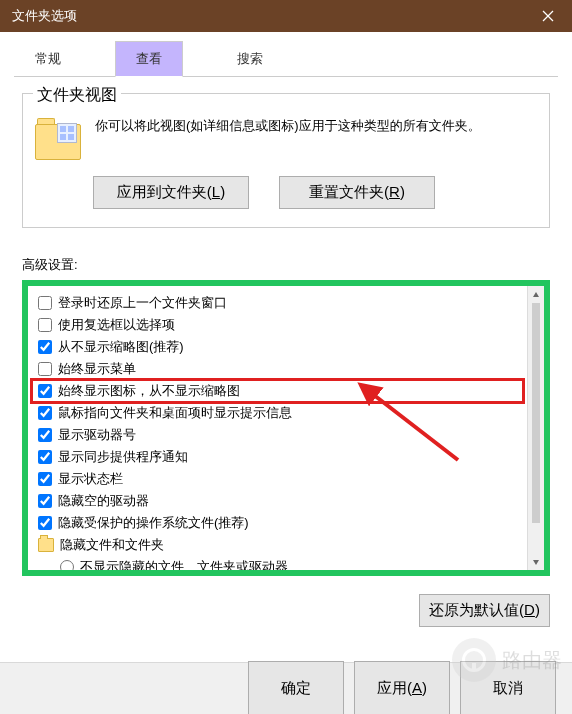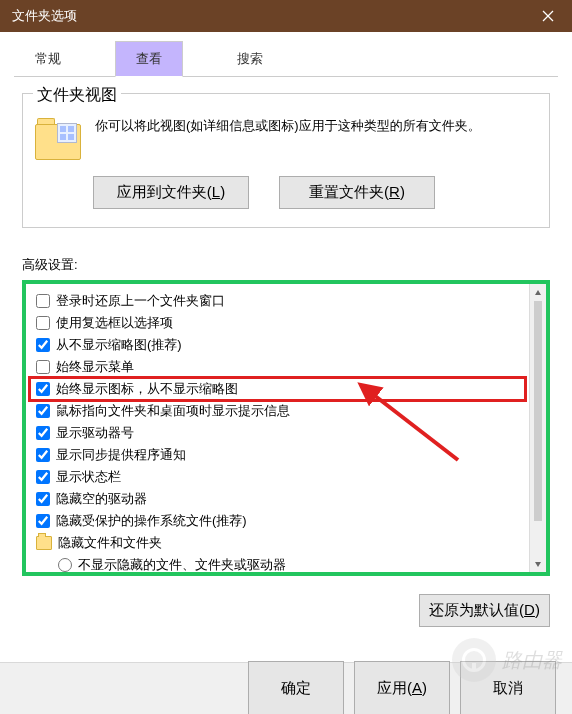--- a/index.html
+++ b/index.html
@@ -29,21 +29,21 @@
 .foldericon .grid div { background: #a8c0ff; }
 
 .fvtext { flex: 1; font-size: 13px; line-height: 1.6; }
 
 .fvbuttons { display: flex; gap: 30px; margin-top: 16px; margin-left: 58px; }
 .btn { background: #e6e6e6; border: 1px solid #adadad; padding: 6px 0; font-size: 15px; cursor: pointer; font-family: inherit; text-align: center; }
 .fvbuttons .btn { width: 156px; }
 
 .advlabel { margin: 28px 8px 6px 8px; font-size: 13px; }
 
-.listwrap { margin: 0 8px; border: 4px solid #22c55e; height: 296px; display: flex; position: relative; }
+.listwrap { margin: 0 8px; border: 6px solid #22c55e; height: 296px; display: flex; position: relative; }
 .list { flex: 1; overflow-y: hidden; padding: 6px 4px; }
 .item { display: flex; align-items: center; height: 22px; gap: 6px; padding-left: 4px; font-size: 13px; }
 .item input[type=checkbox], .item input[type=radio] { width: 14px; height: 14px; margin-left: 2px; }
 .item .foldermini { width: 16px; height: 14px; background: #ffe08a; border: 1px solid #d9b23b; border-radius: 1px; position: relative; margin-left: 2px; }
 .item .foldermini::before { content: ''; position: absolute; top: -4px; left: 1px; width: 6px; height: 3px; background: #ffe08a; border: 1px solid #d9b23b; border-bottom: none; }
 .item.indent { padding-left: 26px; }
 
 .item.highlighted { outline: 3px solid #e02020; outline-offset: -1px; }
 
 .scrollbar { width: 17px; background: #f0f0f0; border-left: 1px solid #dcdcdc; display: flex; flex-direction: column; justify-content: space-between; }
@@ -59,21 +59,21 @@
 .bottombar { position: absolute; bottom: 0; left: 0; right: 0; height: 52px; background: #f0f0f0; border-top: 1px solid #d9d9d9; display: flex; justify-content: flex-end; align-items: center; gap: 10px; padding-right: 16px; }
 .bottombar .btn { width: 96px; padding: 17px 0; }
 
 .arrow-anno { position: absolute; pointer-events: none; }
 .arrow-anno svg { overflow: visible; }
 
 .watermark { position: absolute; right: 10px; bottom: 32px; display: flex; align-items: center; gap: 6px; opacity: 0.28; pointer-events: none; }
 .watermark .circ { width: 44px; height: 44px; border-radius: 50%; background: #ccc; display: flex; align-items: center; justify-content: center; }
 .watermark .circ2 { width: 24px; height: 24px; border-radius: 50%; border: 3px solid #fff; position: relative; }
 .watermark .circ2::after{content:''; position:absolute; left:50%; bottom:-2px; width:4px; height:8px; background:#fff; transform:translateX(-50%);}
-.watermark .txt { font-size: 20px; color: #888; font-weight: 400; font-style: italic; }
+.watermark .txt { font-size: 20px; color: #888; font-weight: 400; }
 
 u.hotkey { text-decoration: underline; }
 </style>
 </head>
 <body>
 
 <div class="titlebar">
   <span class="title">文件夹选项</span>
   <div class="closebtn">
     <svg viewBox="0 0 12 12">

